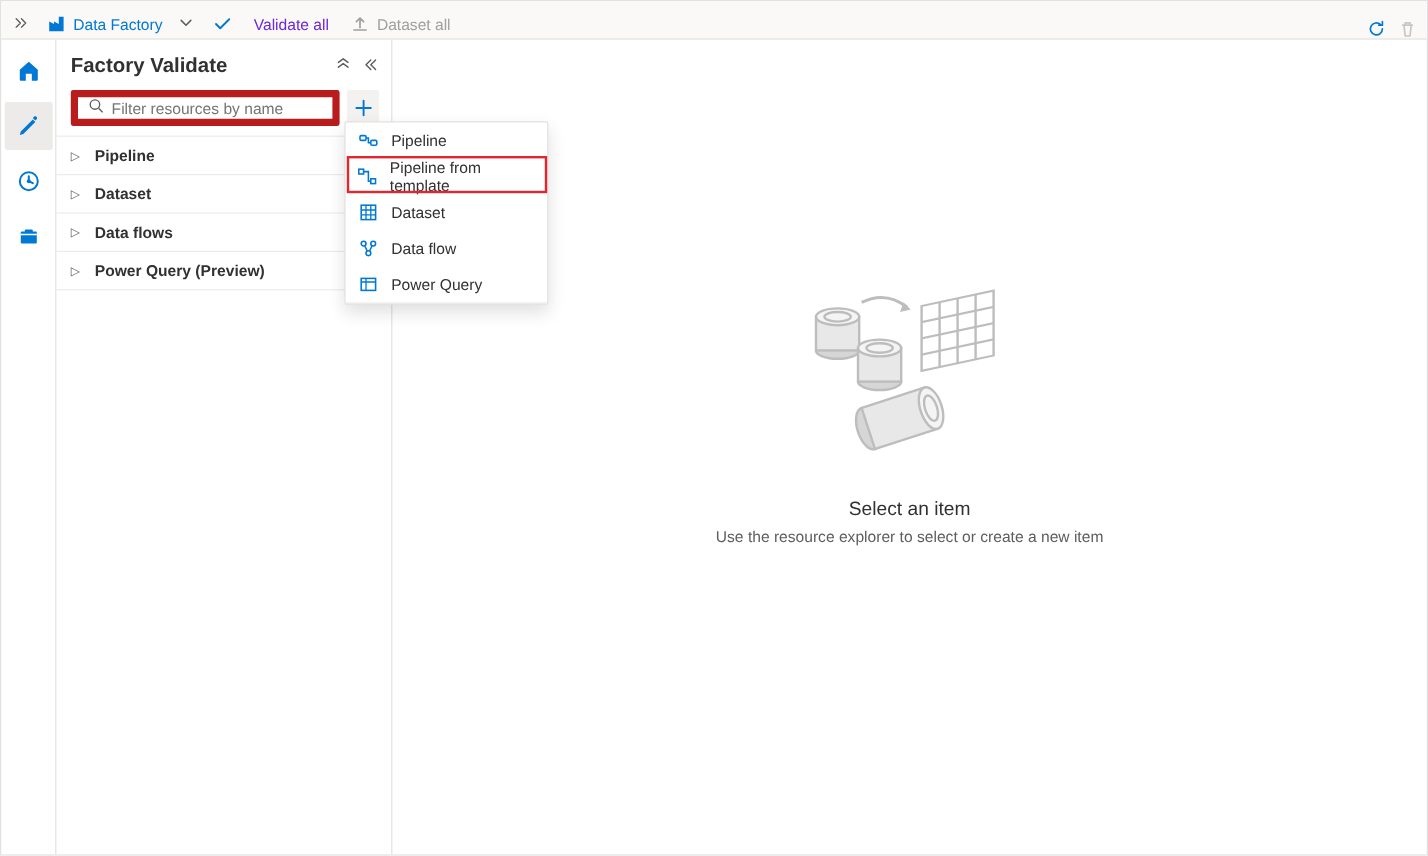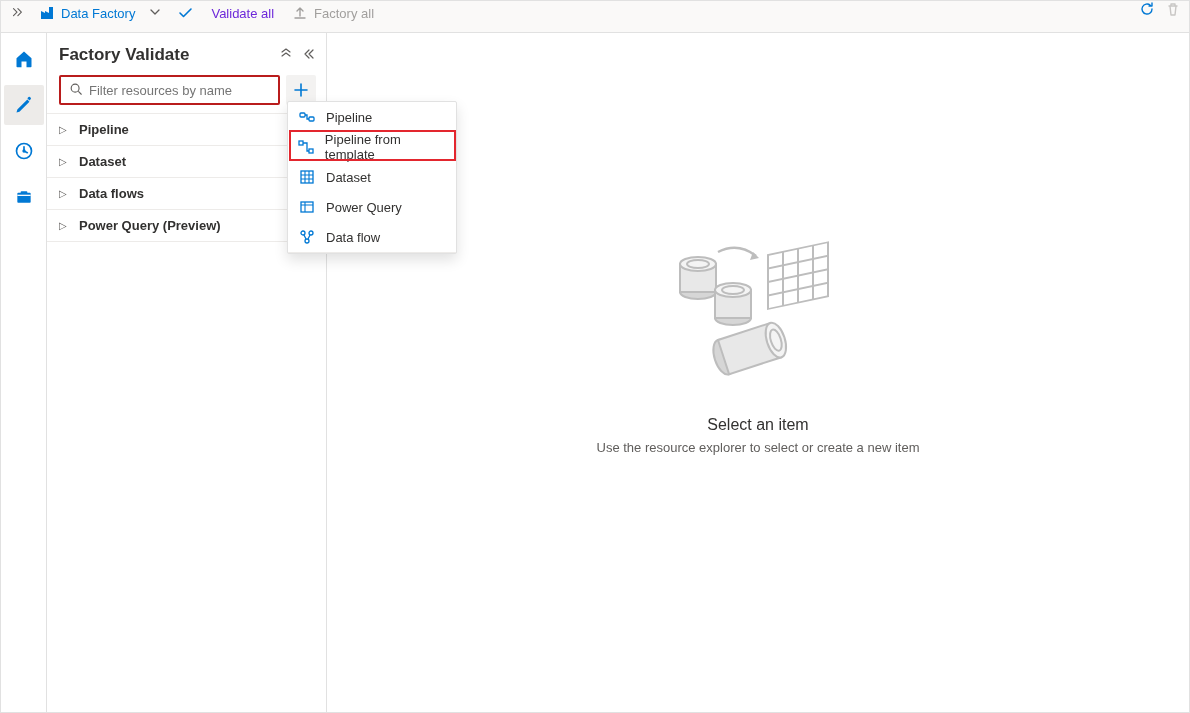--- a/index.html
+++ b/index.html
@@ -10,21 +10,21 @@
     background: #fff;
     width: 1190px;
     height: 713px;
     overflow: hidden;
     border: 1px solid #e1e1e1;
     position: relative;
   }
   .toolbar {
     height: 32px;
     display: flex;
-    align-items: flex-start;
+    align-items: flex-end;
     padding: 0 8px 0 4px;
     border-bottom: 1px solid #e1e1e1;
     gap: 6px;
     position: relative;
     background: #faf9f8;
   }
   .toolbar .left { display:flex; align-items:center; gap:6px; }
   .toolbar .right { position:absolute; right:8px; display:flex; align-items:center; gap:10px; }
   .expand-btn {
     width: 24px; height: 24px; display:flex; align-items:center; justify-content:center; color:#605e5c;
@@ -58,22 +58,22 @@
   .resources-head {
     display:flex; align-items:center; justify-content:space-between;
     padding: 0 12px 10px 12px;
   }
   .resources-title { font-size:17px; font-weight:600; }
   .collapse-icons { display:flex; gap:10px; color:#605e5c; }
   .collapse-icons span { cursor:pointer; font-size:11px; }
 
   .filter-row { display:flex; gap:6px; padding: 0 10px 8px 12px; }
   .filter-input {
-    flex:1; height:30px; border:2px solid #b91c1c; border-radius:2px;
-    display:flex; align-items:center; padding:0 8px; gap:6px; color:#605e5c;
+    flex:1; height:30px; border:6px solid #b91c1c; border-radius:2px;
+    display:flex; padding:0 8px; gap:6px; color:#605e5c;
   }
   .filter-input input {
     border:none; outline:none; flex:1; font-size:13px; color:#323130; background:transparent;
   }
   .add-btn {
     width:30px; height:30px; background:#f3f2f1; border-radius:2px;
     display:flex; align-items:center; justify-content:center; color:#0078d4; font-size:18px;
     cursor:pointer;
   }
 
@@ -139,21 +139,21 @@
           </svg>
       </span>
       <span>Validate all</span>
     </div>
     <div class="publish">
       <span class="icon">
         <svg viewBox="0 0 16 16">
             <path d="M8 11V3M5 6l3-3 3 3M3 13h10" stroke="#a19f9d" stroke-width="1.4" fill="none" stroke-linecap="round" stroke-linejoin="round"></path>
           </svg>
       </span>
-      <span>Factory all</span>
+      <span>Dataset all</span>
     </div>
   </div>
   <div class="right">
     <span class="icon" style="color:#0078d4">
       <svg viewBox="0 0 16 16" width="18" height="18">
           <path d="M13 8a5 5 0 1 1-1.7-3.7M13 2v3h-3" stroke="#0078d4" stroke-width="1.4" fill="none" stroke-linecap="round" stroke-linejoin="round"></path>
         </svg>
     </span>
     <span class="icon" style="color:#a19f9d">
       <svg viewBox="0 0 16 16" width="18" height="18">
@@ -315,33 +315,33 @@
       <svg viewBox="0 0 16 16" width="16" height="16">
           <rect x="2" y="2" width="12" height="12" fill="none" stroke="#0078d4" stroke-width="1.3"></rect>
           <path d="M2 6h12M2 10h12M6 2v12M10 2v12" stroke="#0078d4" stroke-width="1.1"></path>
         </svg>
     </span>
     <span>Dataset</span>
   </div>
   <div class="menu-item">
     <span class="micon">
       <svg viewBox="0 0 16 16" width="16" height="16">
-          <rect x="2" y="3" width="12" height="10" fill="none" stroke="#0078d4" stroke-width="1.3"></rect>
-          <path d="M2 6h12M6 3v10" stroke="#0078d4" stroke-width="1.1"></path>
-        </svg>
-    </span>
-    <span>Power Query</span>
-  </div>
-  <div class="menu-item">
-    <span class="micon">
-      <svg viewBox="0 0 16 16" width="16" height="16">
           <circle cx="4" cy="4" r="2" fill="none" stroke="#0078d4" stroke-width="1.3"></circle>
           <circle cx="12" cy="4" r="2" fill="none" stroke="#0078d4" stroke-width="1.3"></circle>
           <circle cx="8" cy="12" r="2" fill="none" stroke="#0078d4" stroke-width="1.3"></circle>
           <path d="M5 6l2 4M11 6l-2 4" stroke="#0078d4" stroke-width="1.3"></path>
         </svg>
     </span>
     <span>Data flow</span>
   </div>
+  <div class="menu-item">
+    <span class="micon">
+      <svg viewBox="0 0 16 16" width="16" height="16">
+          <rect x="2" y="3" width="12" height="10" fill="none" stroke="#0078d4" stroke-width="1.3"></rect>
+          <path d="M2 6h12M6 3v10" stroke="#0078d4" stroke-width="1.1"></path>
+        </svg>
+    </span>
+    <span>Power Query</span>
+  </div>
   <hr>
 </div>
 
 <div class="highlight-box"></div>
 
 </body></html>

